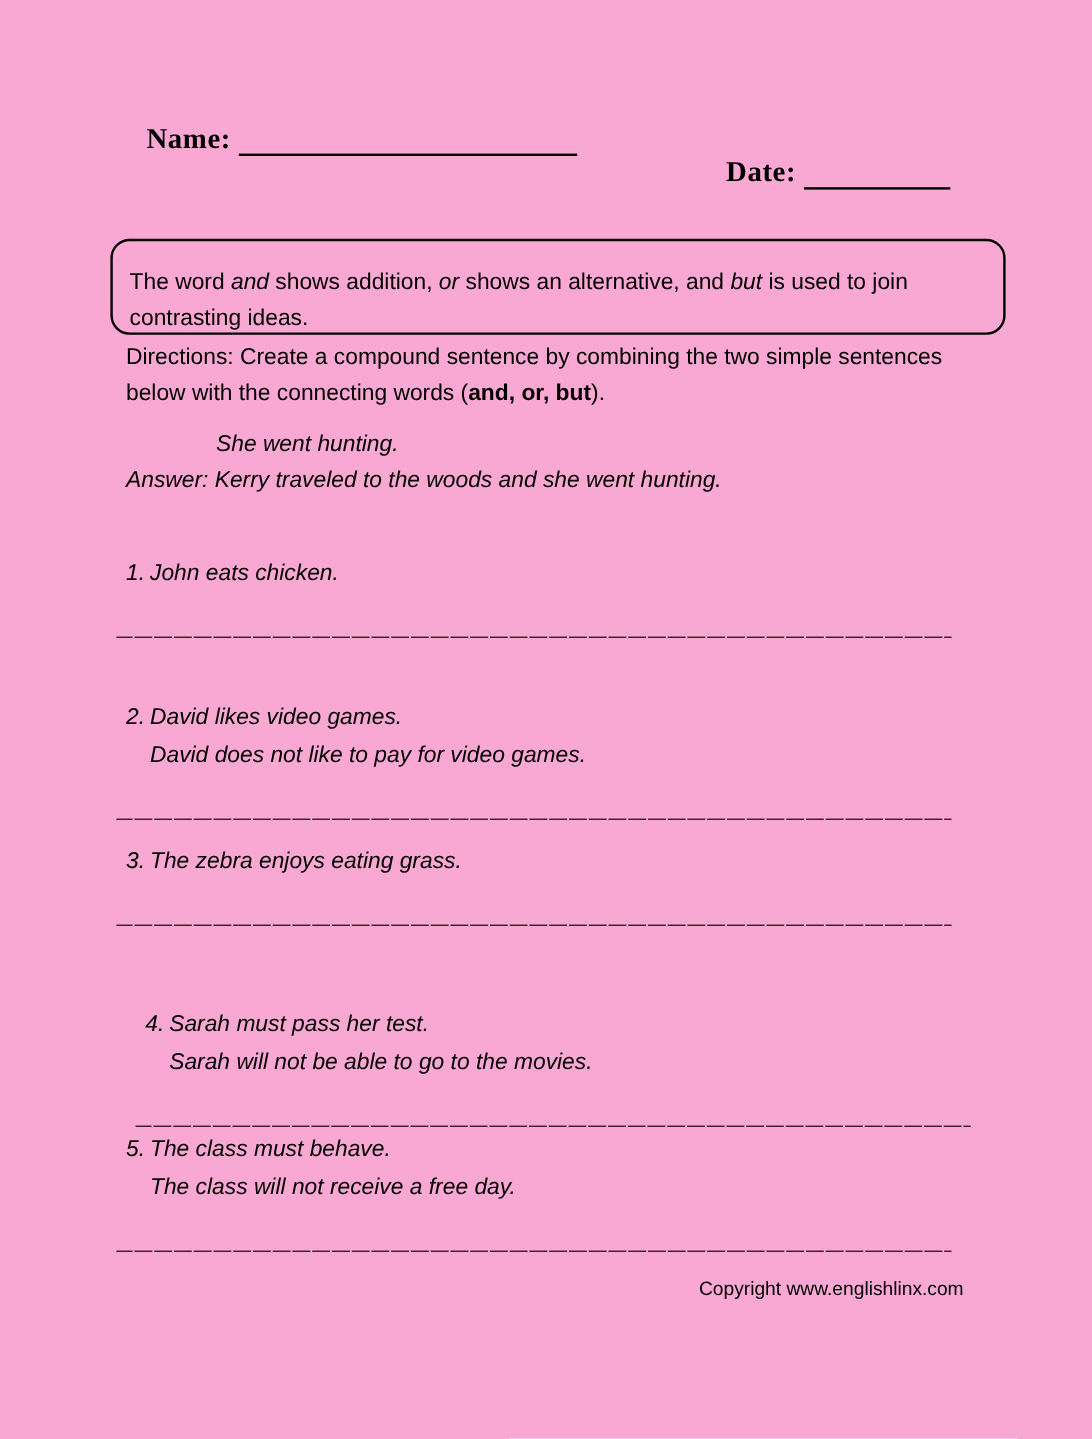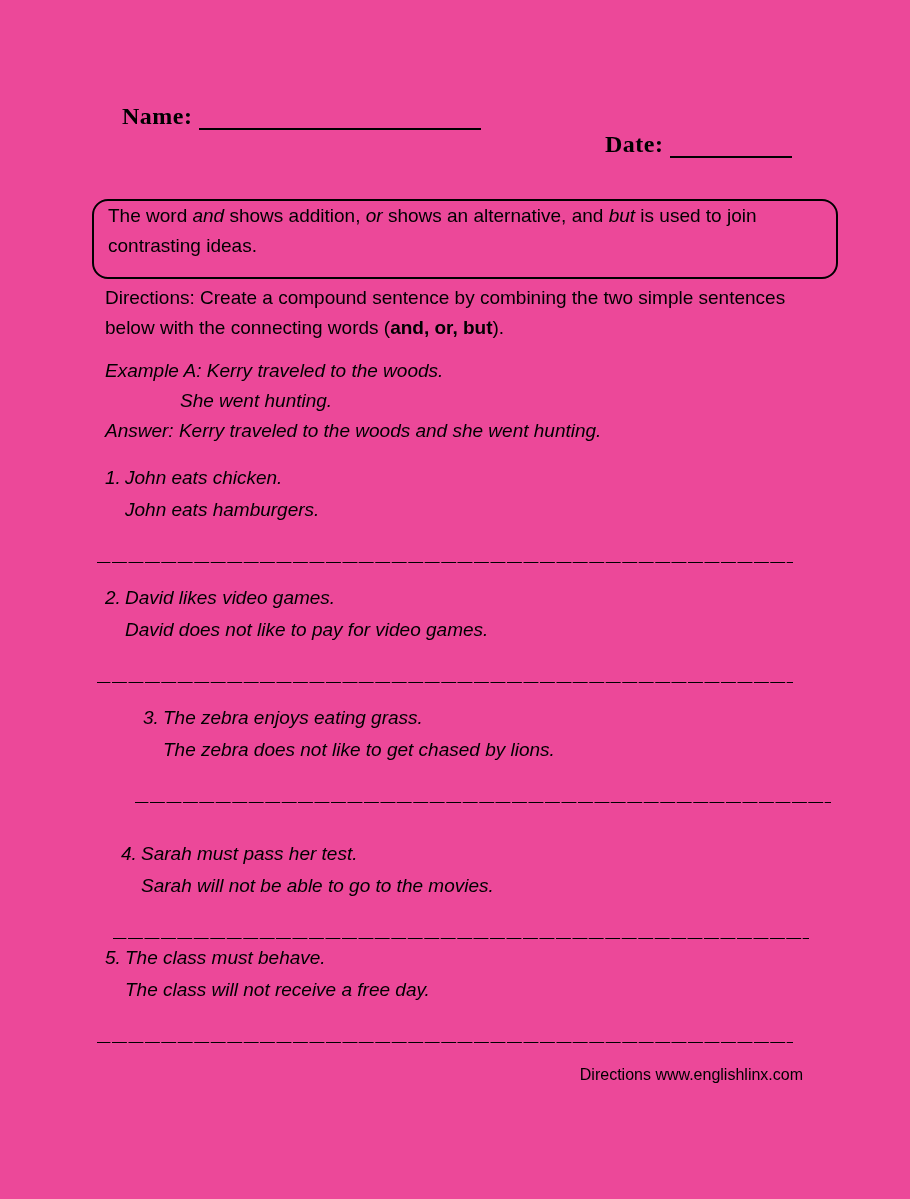--- a/index.html
+++ b/index.html
@@ -1,21 +1,21 @@
 <!DOCTYPE html>
 <html><head>
 <meta charset="utf-8">
 <style>
   * { margin: 0; padding: 0; box-sizing: border-box; }
   html, body { background: #ffffff; }
   .page {
     position: relative;
     width: 910px;
     height: 1199px;
-    background: #ec4899;
+    background: #f9a8d4;
     color: #000000;
     font-family: "Liberation Sans", sans-serif;
     overflow: hidden;
   }
 
   
   .header-row { position: absolute; top: 103px; left: 0; width: 910px; height: 34px; }
   .name-group { position: absolute; left: 122px; top: 0; white-space: nowrap; }
   .date-group { position: absolute; left: 605px; top: 0; white-space: nowrap; margin-top: 28px; }
   .field-label {
@@ -47,21 +47,21 @@
 
   
   .info-box {
     position: absolute;
     top: 199px;
     left: 92px;
     width: 746px;
     height: 80px;
     border: 2px solid #000;
     border-radius: 16px;
-    padding: 0 16px 0 14px;
+    padding: 20px 16px 0 14px;
     font-size: 19px;
     line-height: 30px;
   }
 
   
   .directions {
     position: absolute;
     top: 283px;
     left: 105px;
     width: 700px;
@@ -92,21 +92,21 @@
     width: 696px;
     overflow: hidden;
     white-space: nowrap;
     font-weight: 700;
     font-size: 26px;
     line-height: 28px;
     letter-spacing: 2px;
   }
   .q1 { top: 463px; }
   .q2 { top: 583px; }
-  .q3 { top: 703px; margin-left: 38px; }
+  .q3 { top: 703px; }
   .q4 { top: 839px; margin-left: 16px; }
   .q5 { top: 943px; }
 
   
   .copyright {
     position: absolute;
     top: 1066px;
     left: 0;
     width: 803px;
     text-align: right;
@@ -132,50 +132,47 @@
   </div>
 
 
   <div class="info-box">
     <span><span>The word </span><span class="run-italic">and</span><span> shows addition, </span><span class="run-italic">or</span><span> shows an alternative, and </span><span class="run-italic">but</span><span> is used to join contrasting ideas.</span></span>
   </div>
 
   <div class="directions"><span>Directions: Create a compound sentence by combining the two simple sentences below with the connecting words (</span><span class="run-bold">and, or, but</span><span>).</span></div>
 
   <div class="example">
-    <div class="example-line1">Example A: Kerry traveled to the woods.</div>
     <div class="example-line2">She went hunting.</div>
     <div class="example-answer">Answer: Kerry traveled to the woods and she went hunting.</div>
   </div>
 
   <div class="question q1">
     <div class="q-line1"><span class="q-num">1.</span><span>John eats chicken.</span></div>
-    <div class="q-line2">John eats hamburgers.</div>
     <div class="q-blank">____________________________________________________________</div>
   </div>
 
   <div class="question q2">
     <div class="q-line1"><span class="q-num">2.</span><span>David likes video games.</span></div>
     <div class="q-line2">David does not like to pay for video games.</div>
     <div class="q-blank">____________________________________________________________</div>
   </div>
 
   <div class="question q3">
     <div class="q-line1"><span class="q-num">3.</span><span>The zebra enjoys eating grass.</span></div>
-    <div class="q-line2">The zebra does not like to get chased by lions.</div>
     <div class="q-blank">____________________________________________________________</div>
   </div>
 
   <div class="question q4">
     <div class="q-line1"><span class="q-num">4.</span><span>Sarah must pass her test.</span></div>
     <div class="q-line2">Sarah will not be able to go to the movies.</div>
     <div class="q-blank">____________________________________________________________</div>
   </div>
 
   <div class="question q5">
     <div class="q-line1"><span class="q-num">5.</span><span>The class must behave.</span></div>
     <div class="q-line2">The class will not receive a free day.</div>
     <div class="q-blank">____________________________________________________________</div>
   </div>
 
-  <div class="copyright">Directions www.englishlinx.com</div>
+  <div class="copyright">Copyright www.englishlinx.com</div>
 
 </div>
 
 </body></html>

